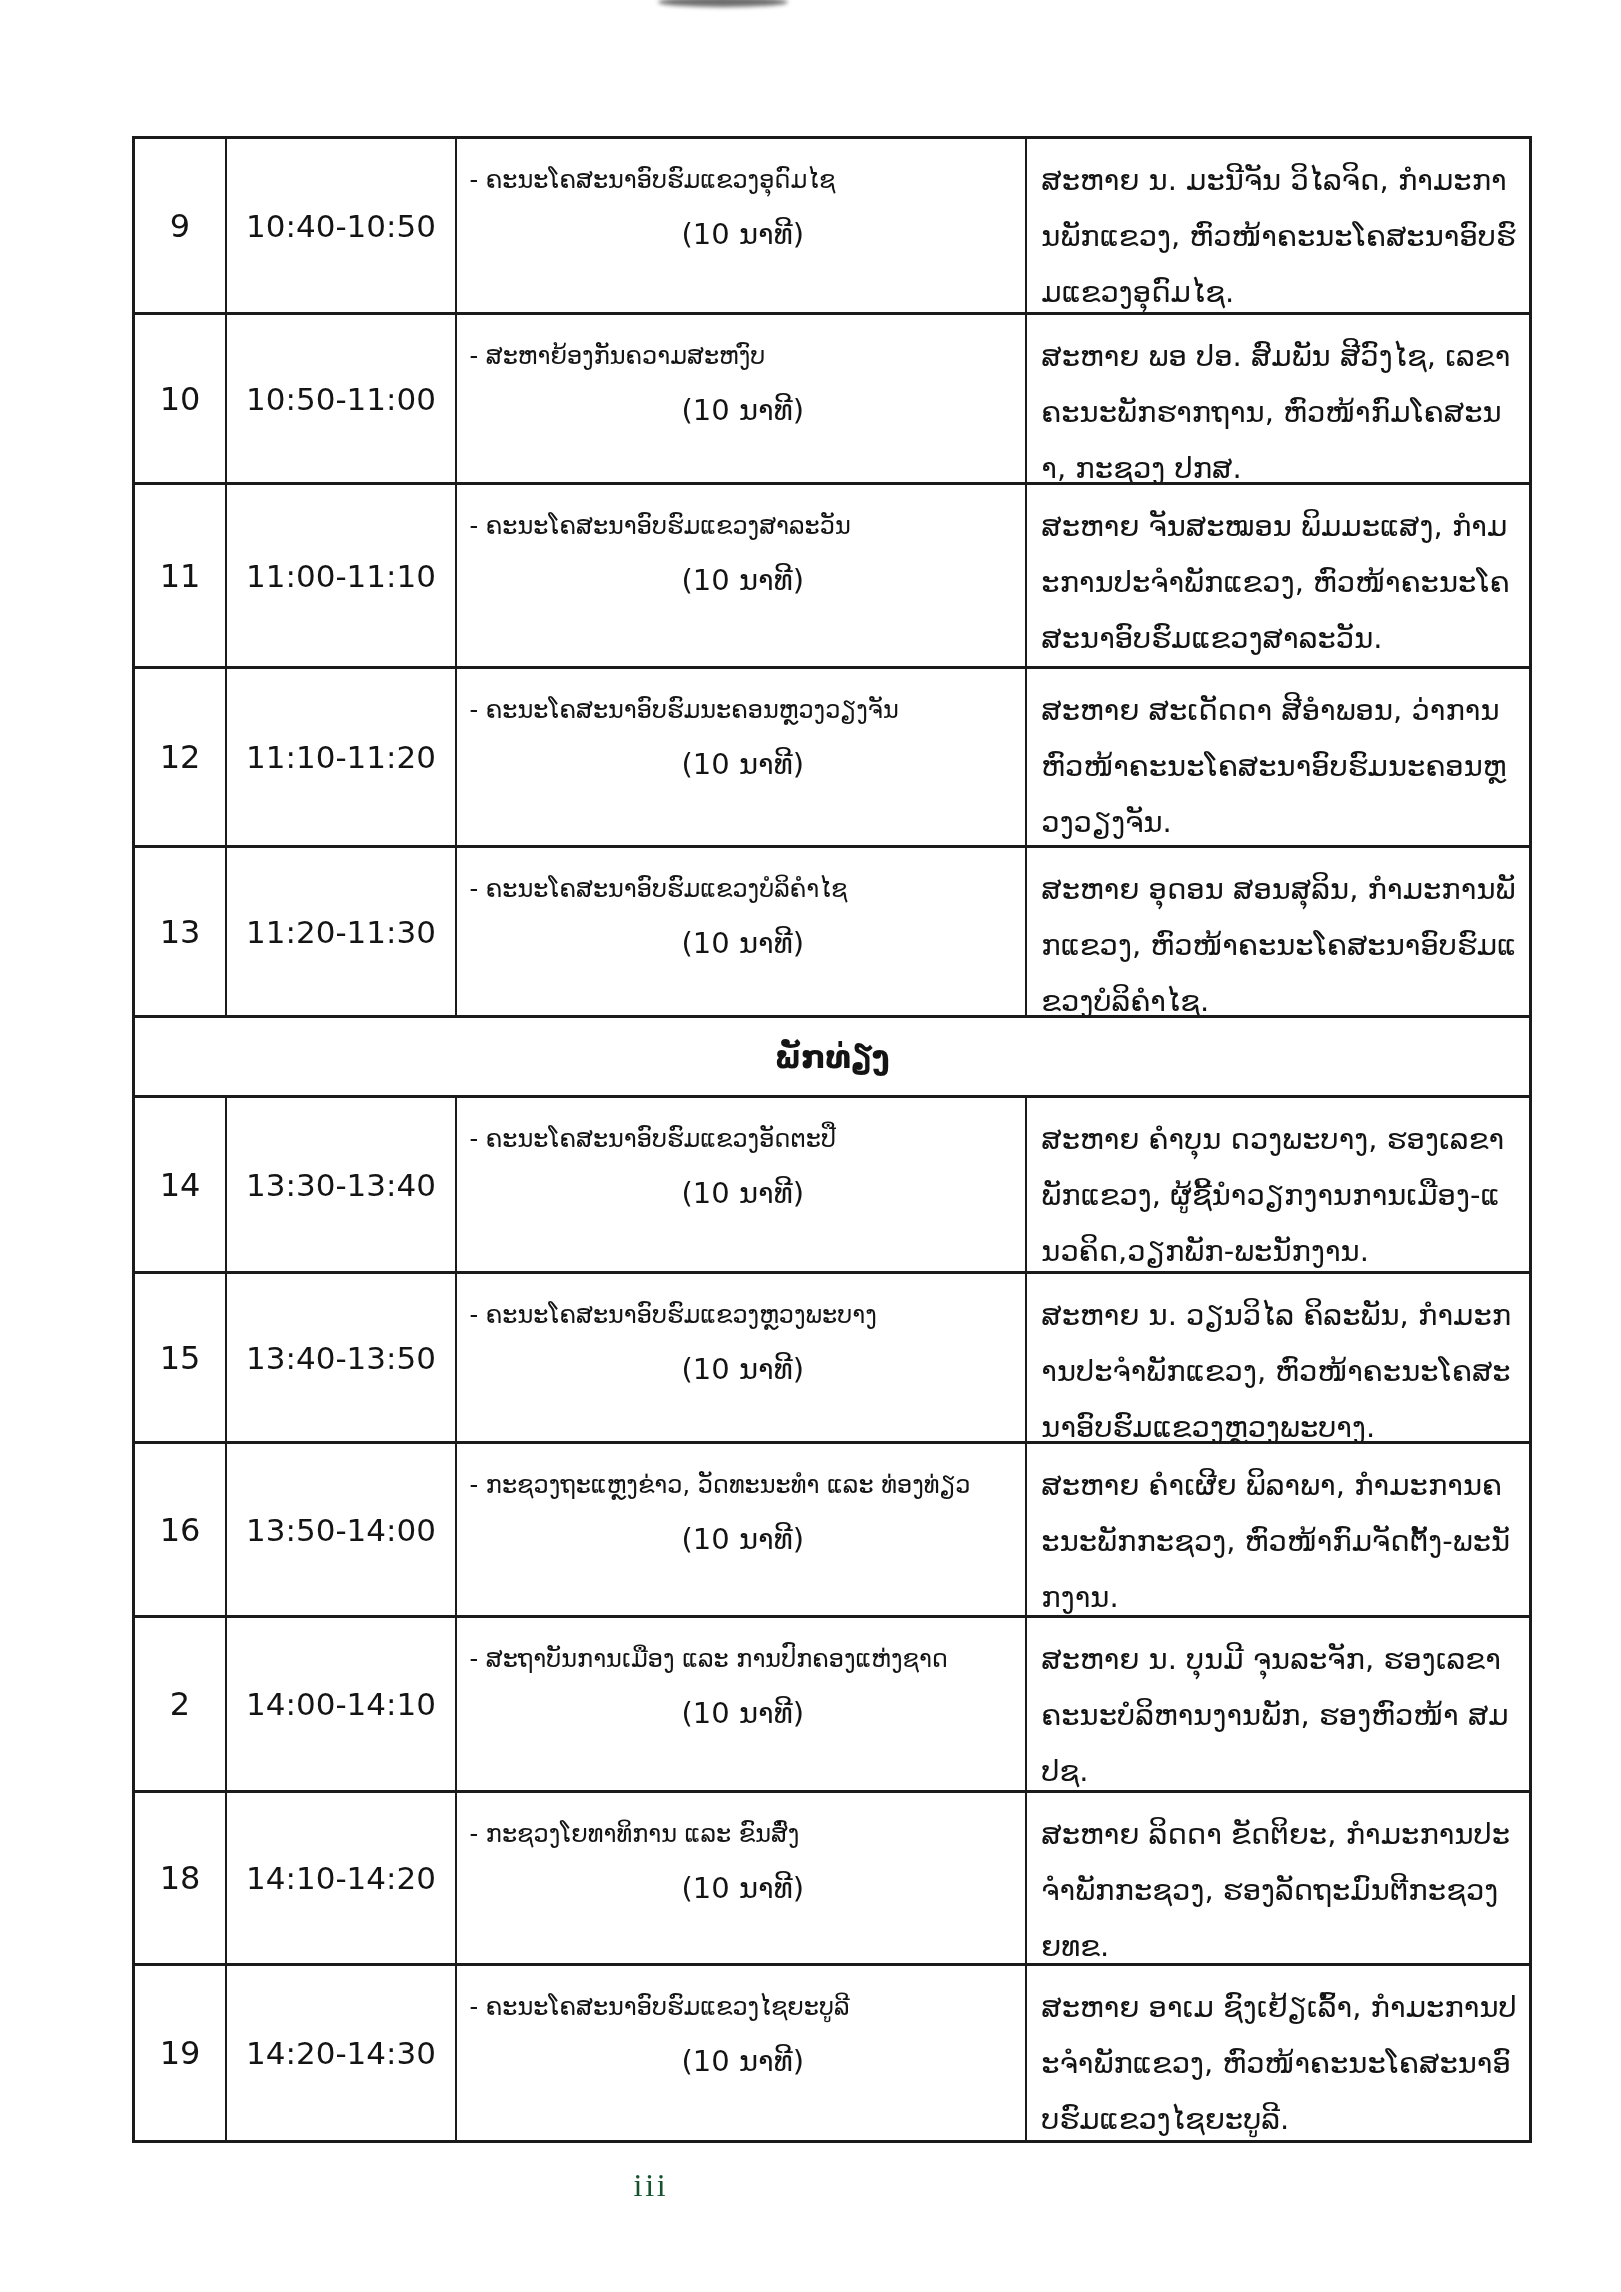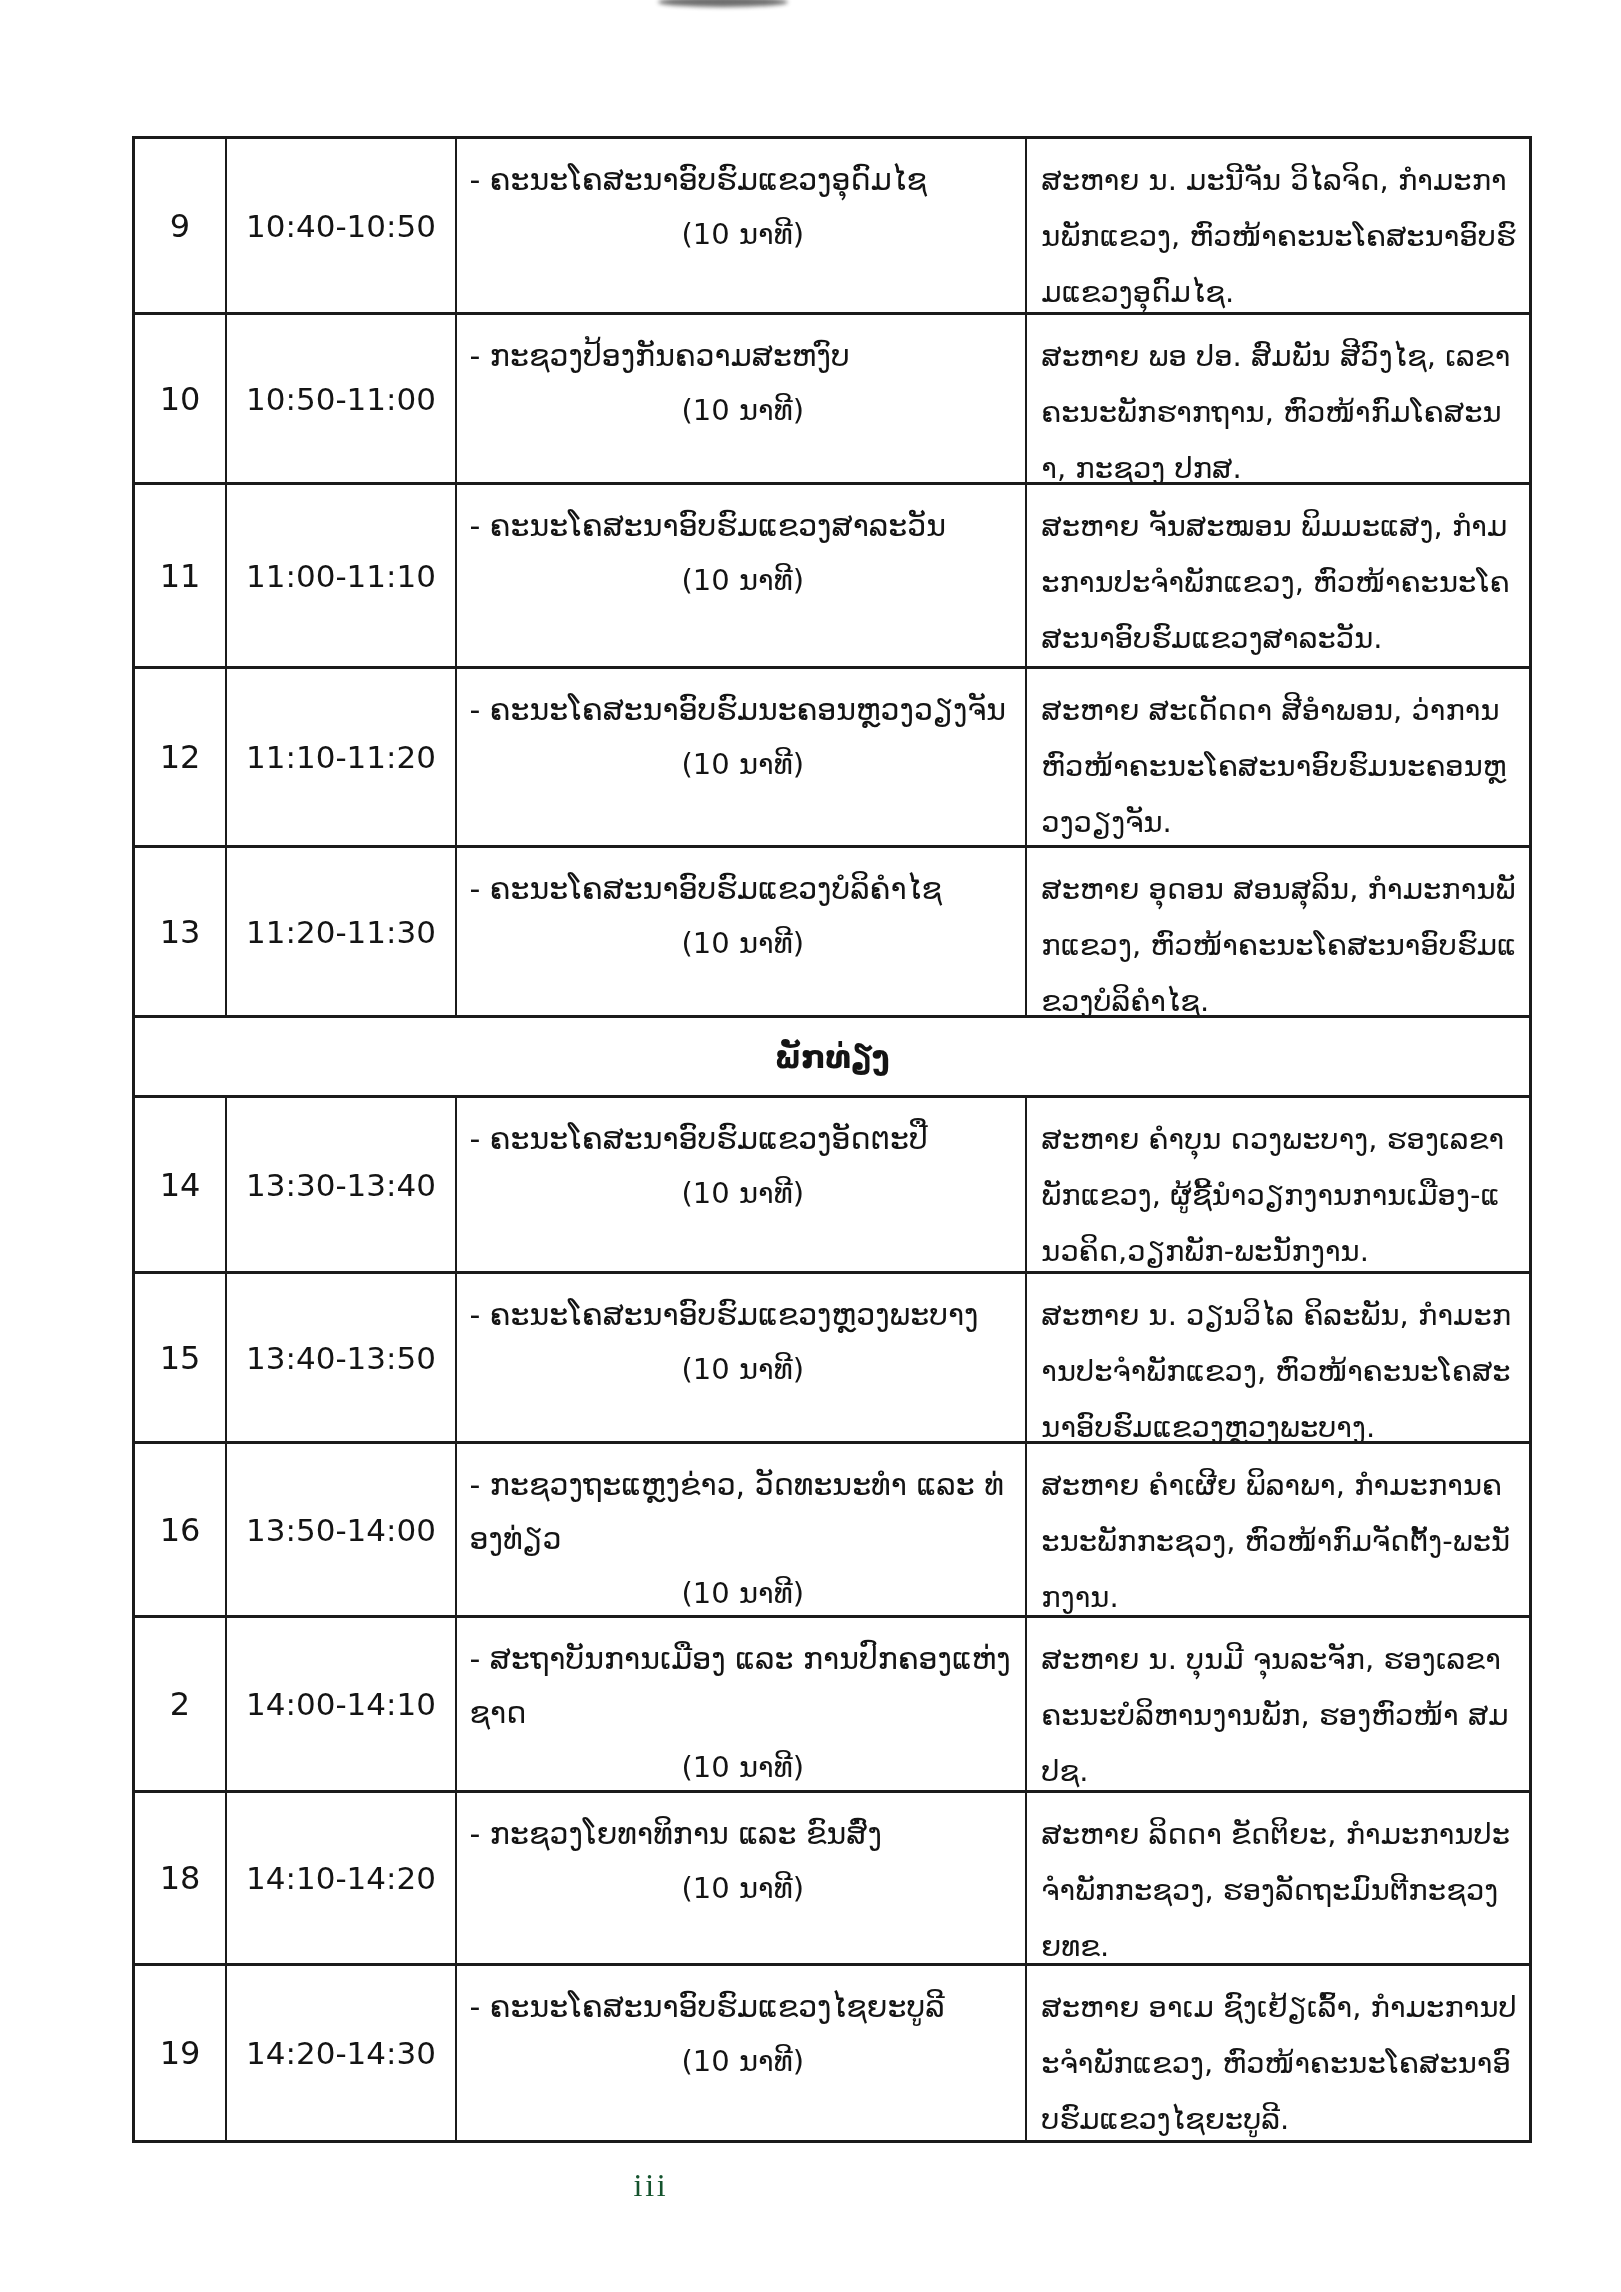--- a/index.html
+++ b/index.html
@@ -22,21 +22,21 @@
   .td:last-child{border-right:none;}
   .c-no{
     width:92px;flex:0 0 auto;display:flex;align-items:center;justify-content:center;
     font-size:32px;
   }
   .c-time{
     width:230px;flex:0 0 auto;display:flex;align-items:center;justify-content:center;
     font-size:31px;white-space:nowrap;
   }
   .c-topic{width:570px;flex:0 0 auto;padding:14.3px 9px 0 12.5px;}
-  .topic{font-size:30px;line-height:54px;word-break:break-all;}
+  .topic{font-size:24px;line-height:54px;word-break:break-all;}
   .dur{font-size:29px;line-height:54px;text-align:center;}
   .c-speaker{flex:1 1 auto;padding:12.5px 10.7px 0 14.3px;border-radius:31px;}
   .speaker{font-size:29px;line-height:56px;word-break:break-all;}
   .break-row{
     display:flex;align-items:center;justify-content:center;
     border-bottom:3.6px solid #1b1b1b;box-sizing:border-box;
     font-size:31px;font-weight:bold;
   }
   .page-num{
     position:absolute;top:2167px;left:0;width:1302px;text-align:center;
@@ -68,21 +68,21 @@
   </div>
 
   <div class="tr" style="height:170px">
     <div class="td c-no">
         <span>10</span>
       </div>
     <div class="td c-time">
         <span>10:50-11:00</span>
       </div>
     <div class="td c-topic">
-      <div class="topic">- ກະຊວງປ້ອງກັນຄວາມສະຫງົບ</div>
+      <div class="topic">- ສະຫາຍ້ອງກັນຄວາມສະຫງົບ</div>
       <div class="dur">(10 ນາທີ)</div>
     </div>
     <div class="td c-speaker">
         <div class="speaker">ສະຫາຍ ພອ ປອ. ສົມພັນ ສີວົງໄຊ, ເລຂາຄະນະພັກຮາກຖານ, ຫົວໜ້າກົມໂຄສະນາ, ກະຊວງ ປກສ.</div>
       </div>
   </div>
 
   <div class="tr" style="height:184px">
     <div class="td c-no">
         <span>11</span>

